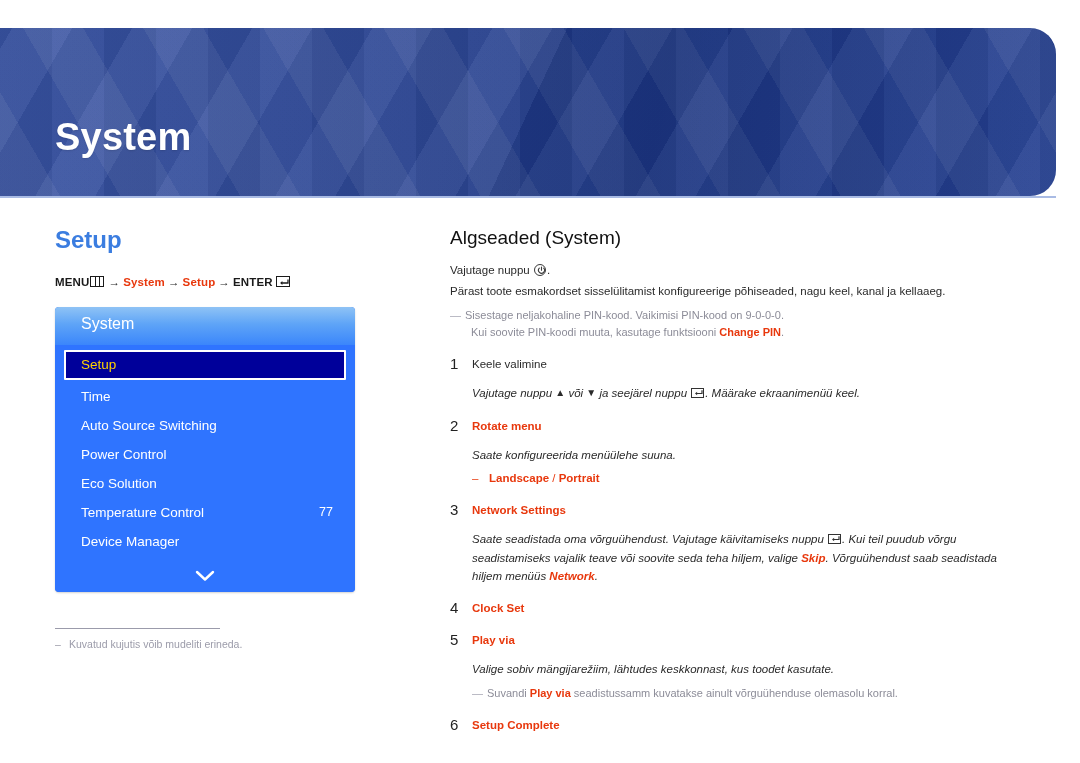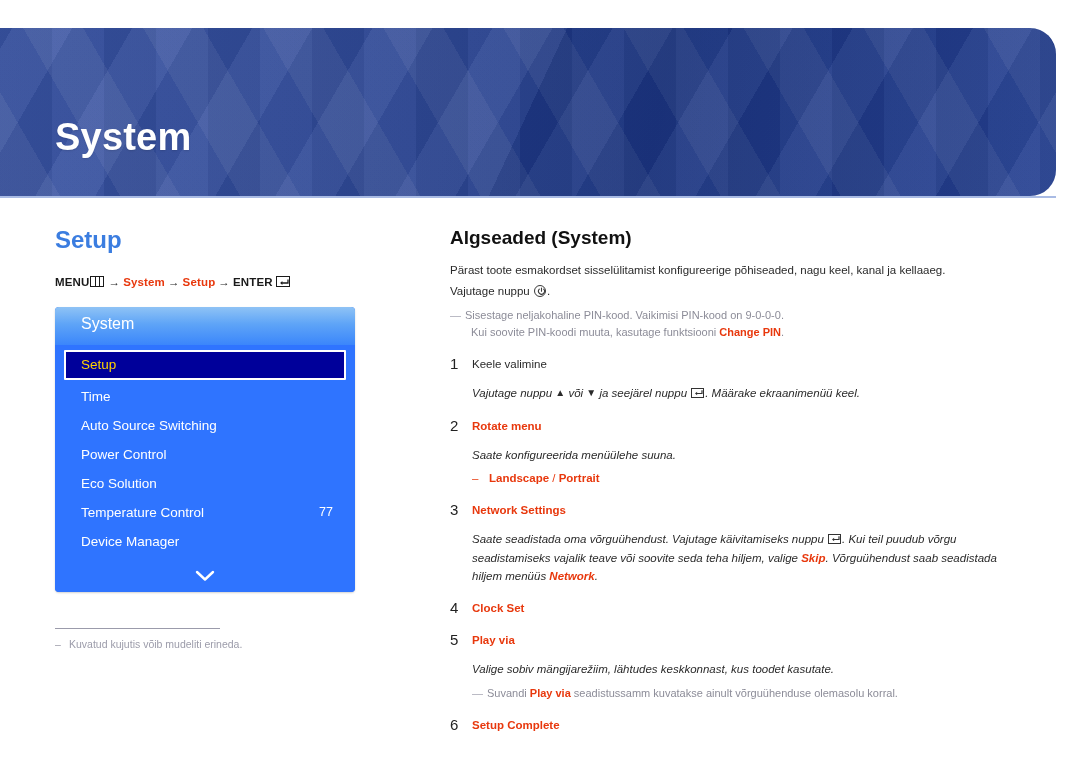--- a/index.html
+++ b/index.html
@@ -177,21 +177,21 @@
   .note-dash { display: inline-block; width: 8px; flex: 0 0 auto; }
 
   
   .right-col {
     position: absolute;
     left: 450px; top: 228px;
     width: 578px;
   }
   .r-title {
     font-size: 19px;
-    font-weight: bold;
+    font-weight: normal;
     color: #111111;
     margin: 0 0 14px 0;
     line-height: 1;
   }
   .r-para {
     font-size: 11.5px;
     color: #2a2a2a;
     line-height: 1.62;
     margin: 0 0 2px 0;
   }
@@ -349,29 +349,29 @@
     <div class="note-line">
       <span class="note-dash">–</span>
       <span>Kuvatud kujutis võib mudeliti erineda.</span>
     </div>
   </div>
 
   <div class="right-col">
 
     <h3 class="r-title">Algseaded (System)</h3>
 
-    <p class="r-para">Pärast toote esmakordset sisselülitamist konfigureerige põhiseaded, nagu keel, kanal ja kellaaeg.</p>
     <p class="r-para">
       <span>Vajutage nuppu </span><span class="icon-power">
           <svg width="9" height="9" viewBox="0 0 9 9">
             <path d="M4.5 1.1 V4.3" stroke="#3a3a3a" stroke-width="1.1" fill="none" stroke-linecap="round"></path>
             <path d="M2.3 2.2 A3 3 0 1 0 6.7 2.2" stroke="#3a3a3a" stroke-width="1.1" fill="none" stroke-linecap="round"></path>
           </svg>
         </span><span>.</span>
     </p>
+    <p class="r-para">Pärast toote esmakordset sisselülitamist konfigureerige põhiseaded, nagu keel, kanal ja kellaaeg.</p>
 
     <div class="subnote">
       <span class="dash">—</span>
       <span class="txt">
         <span>Sisestage neljakohaline PIN-kood. Vaikimisi PIN-kood on 9-0-0-0.</span>
         <span class="ln2"><span>Kui soovite PIN-koodi muuta, kasutage funktsiooni </span><span class="red-b">Change PIN</span><span>.</span></span>
       </span>
     </div>
 
     <div class="step">

